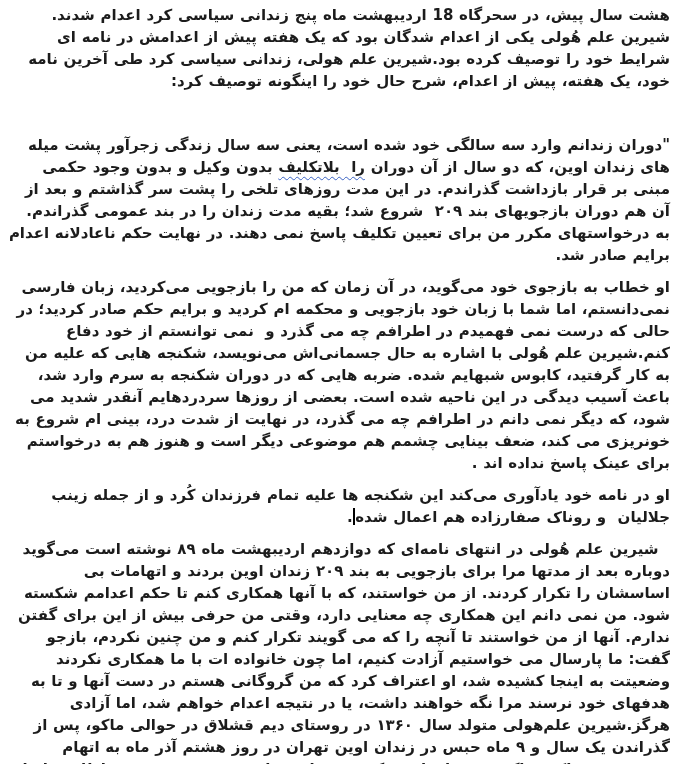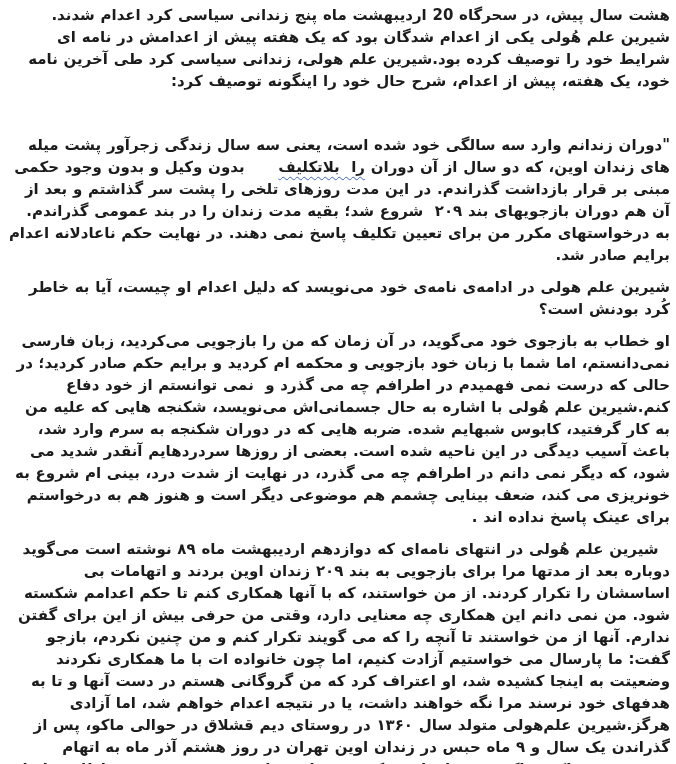--- a/index.html
+++ b/index.html
@@ -31,41 +31,40 @@
   .para.gap-large {
     margin-bottom: 42px;
   }
   .spell-wavy {
     text-decoration-line: underline;
     text-decoration-style: wavy;
     text-decoration-color: #3b63c4;
     text-decoration-thickness: 1px;
     text-underline-offset: 4px;
     text-decoration-skip-ink: none;
-    margin-left: 28px;
   }
   .caret {
     display: inline-block;
     width: 1.5px;
     height: 17px;
     background: #000000;
     vertical-align: -3px;
     margin: 0 0.5px;
   }
 </style>
 </head>
 <body>
 
 <main class="doc">
 
-  <p class="para gap-large">هشت سال پیش، در سحرگاه 20 اردیبهشت ماه پنج زندانی سیاسی کرد اعدام شدند. شیرین علم هُولی یکی از اعدام شدگان بود که یک هفته پیش از اعدامش در نامه ای شرایط خود را توصیف کرده بود.شیرین علم هولی، زندانی سیاسی کرد طی آخرین نامه خود، یک هفته، پیش از اعدام، شرح حال خود را اینگونه توصیف کرد:</p>
+  <p class="para gap-large">هشت سال پیش، در سحرگاه 18 اردیبهشت ماه پنج زندانی سیاسی کرد اعدام شدند. شیرین علم هُولی یکی از اعدام شدگان بود که یک هفته پیش از اعدامش در نامه ای شرایط خود را توصیف کرده بود.شیرین علم هولی، زندانی سیاسی کرد طی آخرین نامه خود، یک هفته، پیش از اعدام، شرح حال خود را اینگونه توصیف کرد:</p>
 
   <p class="para"><span>"دوران زندانم وارد سه سالگی خود شده است، یعنی سه سال زندگی زجرآور پشت میله های زندان اوین، که دو سال از آن دوران </span><span class="spell-wavy">را  بلاتکلیف</span><span> بدون وکیل و بدون وجود حکمی مبنی بر قرار بازداشت گذراندم. در این مدت روزهای تلخی را پشت سر گذاشتم و بعد از آن هم دوران بازجویهای بند ۲۰۹  شروع شد؛ بقیه مدت زندان را در بند عمومی گذراندم. به درخواستهای مکرر من برای تعیین تکلیف پاسخ نمی دهند. در نهایت حکم ناعادلانه اعدام برایم صادر شد.</span></p>
 
-  <p class="para">شیرین علم هولی در ادامه‌ی نامه‌ی خود می‌نویسد که دلیل اعدام او چیست، آیا به خاطر کُرد بودنش است؟</p>
 
 
   <p class="para">او خطاب به بازجوی خود می‌گوید، در آن زمان که من را بازجویی می‌کردید، زبان فارسی نمی‌دانستم، اما شما با زبان خود بازجویی و محکمه ام کردید و برایم حکم صادر کردید؛ در حالی که درست نمی فهمیدم در اطرافم چه می گذرد و  نمی توانستم از خود دفاع کنم.شیرین علم هُولی با اشاره به حال جسمانی‌اش می‌نویسد، شکنجه هایی که علیه من به کار گرفتید، کابوس شبهایم شده. ضربه هایی که در دوران شکنجه به سرم وارد شد، باعث آسیب دیدگی در این ناحیه شده است. بعضی از روزها سردردهایم آنقدر شدید می شود، که دیگر نمی دانم در اطرافم چه می گذرد، در نهایت از شدت درد، بینی ام شروع به خونریزی می کند، ضعف بینایی چشمم هم موضوعی دیگر است و هنوز هم به درخواستم برای عینک پاسخ نداده اند .</p>
 
+  <p class="para"><span>او در نامه خود یادآوری می‌کند این شکنجه ها علیه تمام فرزندان کُرد و از جمله زینب جلالیان  و روناک صفارزاده هم اعمال شده</span><span class="caret"></span><span>.</span></p>
 
   <p class="para">  شیرین علم هُولی در انتهای نامه‌ای که دوازدهم اردیبهشت ماه ۸۹ نوشته است می‌گوید دوباره بعد از مدتها مرا برای بازجویی به بند ۲۰۹ زندان اوین بردند و اتهامات بی اساسشان را تکرار کردند. از من خواستند، که با آنها همکاری کنم تا حکم اعدامم شکسته شود. من نمی دانم این همکاری چه معنایی دارد، وقتی من حرفی بیش از این برای گفتن ندارم. آنها از من خواستند تا آنچه را که می گویند تکرار کنم و من چنین نکردم، بازجو گفت: ما پارسال می خواستیم آزادت کنیم، اما چون خانواده ات با ما همکاری نکردند وضعیتت به اینجا کشیده شد، او اعتراف کرد که من گروگانی هستم در دست آنها و تا به هدفهای خود نرسند مرا نگه خواهند داشت، یا در نتیجه اعدام خواهم شد، اما آزادی هرگز.شیرین علم‌هولی متولد سال ۱۳۶۰ در روستای دیم قشلاق در حوالی ماکو، پس از گذراندن یک سال و ۹ ماه حبس در زندان اوین تهران در روز هشتم آذر ماه به اتهام عضویت در پژاک محاکمه و به اعدام محکوم شد. او ۱۹ اردیبهشت ۱۳۸۹ بدون اطلاع خانواده و وکلایش در زندان اوین اعدام شد..</p>
 
 </main>
 
 </body></html>

